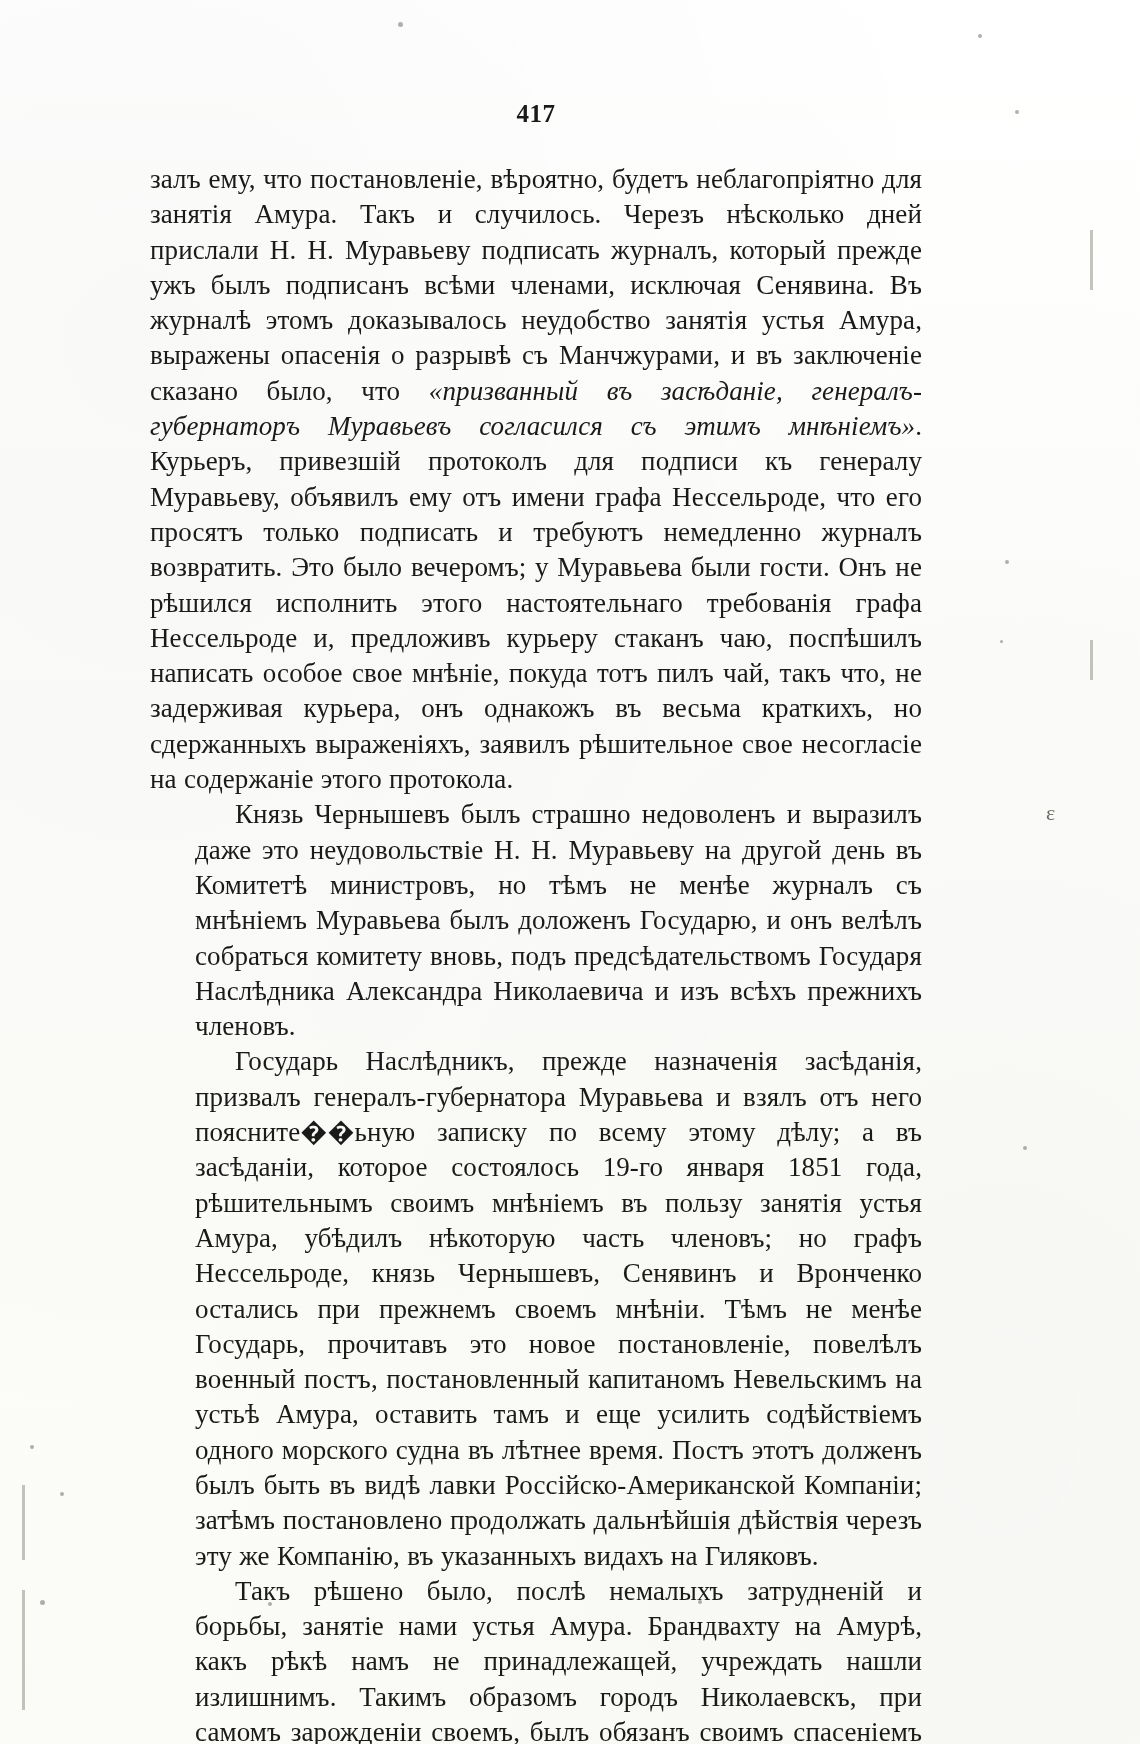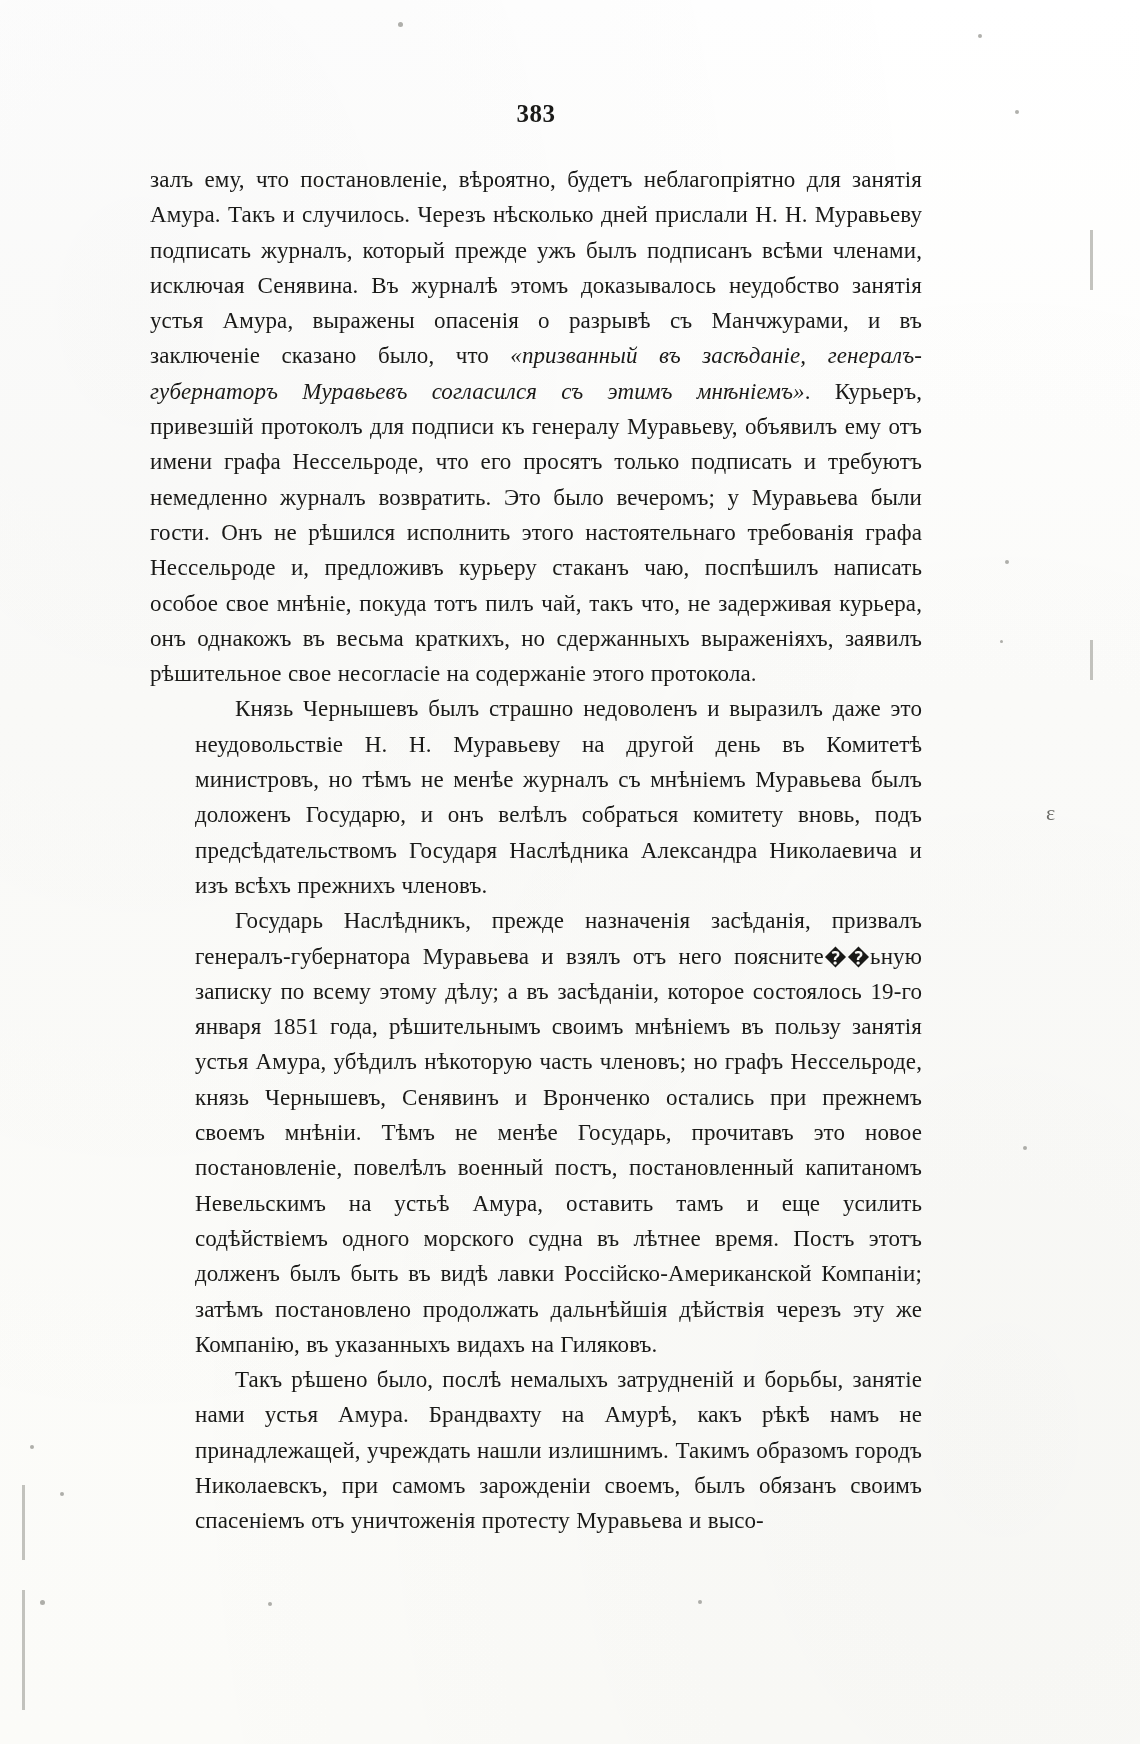--- a/index.html
+++ b/index.html
@@ -39,21 +39,21 @@
   .page-number {
     text-align: center;
     font-size: 25px;
     font-weight: 700;
     letter-spacing: 0.5px;
     margin: 0 0 34px 0;
     font-family: "Liberation Serif", serif;
   }
   .para {
     margin: 0;
-    font-size: 23px;
+    font-size: 27px;
     line-height: 35.3px;
     text-align: justify;
     text-justify: inter-word;
     letter-spacing: 0.1px;
     word-spacing: 0.5px;
     hyphens: manual;
   }
   .para + .para {
     margin-top: 0;
   }
@@ -101,21 +101,21 @@
   <div class="speck" style="left:268px; top:1602px; width:4px; height:4px;"></div>
   <div class="speck" style="left:698px; top:1600px; width:4px; height:4px;"></div>
   <div class="margin-mark" style="left:1046px; top:800px; font-size:22px;">ɛ</div>
 
   <div class="edge-line" style="left:22px; top:1485px; width:3px; height:75px;"></div>
   <div class="edge-line" style="left:22px; top:1590px; width:3px; height:120px;"></div>
   <div class="edge-line" style="left:1090px; top:230px; width:3px; height:60px;"></div>
   <div class="edge-line" style="left:1090px; top:640px; width:3px; height:40px;"></div>
 
   <div class="content">
-    <div class="page-number">383</div>
+    <div class="page-number">417</div>
 
     <p class="para" id="para-1">
       <span>залъ ему, что постановленіе, вѣроятно, будетъ неблагопріятно для занятія Амура. Такъ и случилось. Черезъ нѣсколько дней прислали Н. Н. Муравьеву подписать журналъ, который прежде ужъ былъ подписанъ всѣми членами, исключая Сенявина. Въ журналѣ этомъ доказывалось неудобство занятія устья Амура, выражены опасенія о разрывѣ съ Манчжурами, и въ заключеніе сказано было, что </span><span class="quote-italic">«призванный въ засѣданіе, генералъ-губернаторъ Муравьевъ согласился съ этимъ мнѣніемъ»</span><span>. Курьеръ, привезшій протоколъ для подписи къ генералу Муравьеву, объявилъ ему отъ имени графа Нессельроде, что его просятъ только подписать и требуютъ немедленно журналъ возвратить. Это было вечеромъ; у Муравьева были гости. Онъ не рѣшился исполнить этого настоятельнаго требованія графа Нессельроде и, предложивъ курьеру стаканъ чаю, поспѣшилъ написать особое свое мнѣніе, покуда тотъ пилъ чай, такъ что, не задерживая курьера, онъ однакожъ въ весьма краткихъ, но сдержанныхъ выраженіяхъ, заявилъ рѣшительное свое несогласіе на содержаніе этого протокола.</span>
     </p>
 
     <p class="para indent" id="para-2">
       <span>Князь Чернышевъ былъ страшно недоволенъ и выразилъ даже это неудовольствіе Н. Н. Муравьеву на другой день въ Комитетѣ министровъ, но тѣмъ не менѣе журналъ съ мнѣніемъ Муравьева былъ доложенъ Государю, и онъ велѣлъ собраться комитету вновь, подъ предсѣдательствомъ Государя Наслѣдника Александра Николаевича и изъ всѣхъ прежнихъ членовъ.</span>
     </p>
 
     <p class="para indent" id="para-3">

